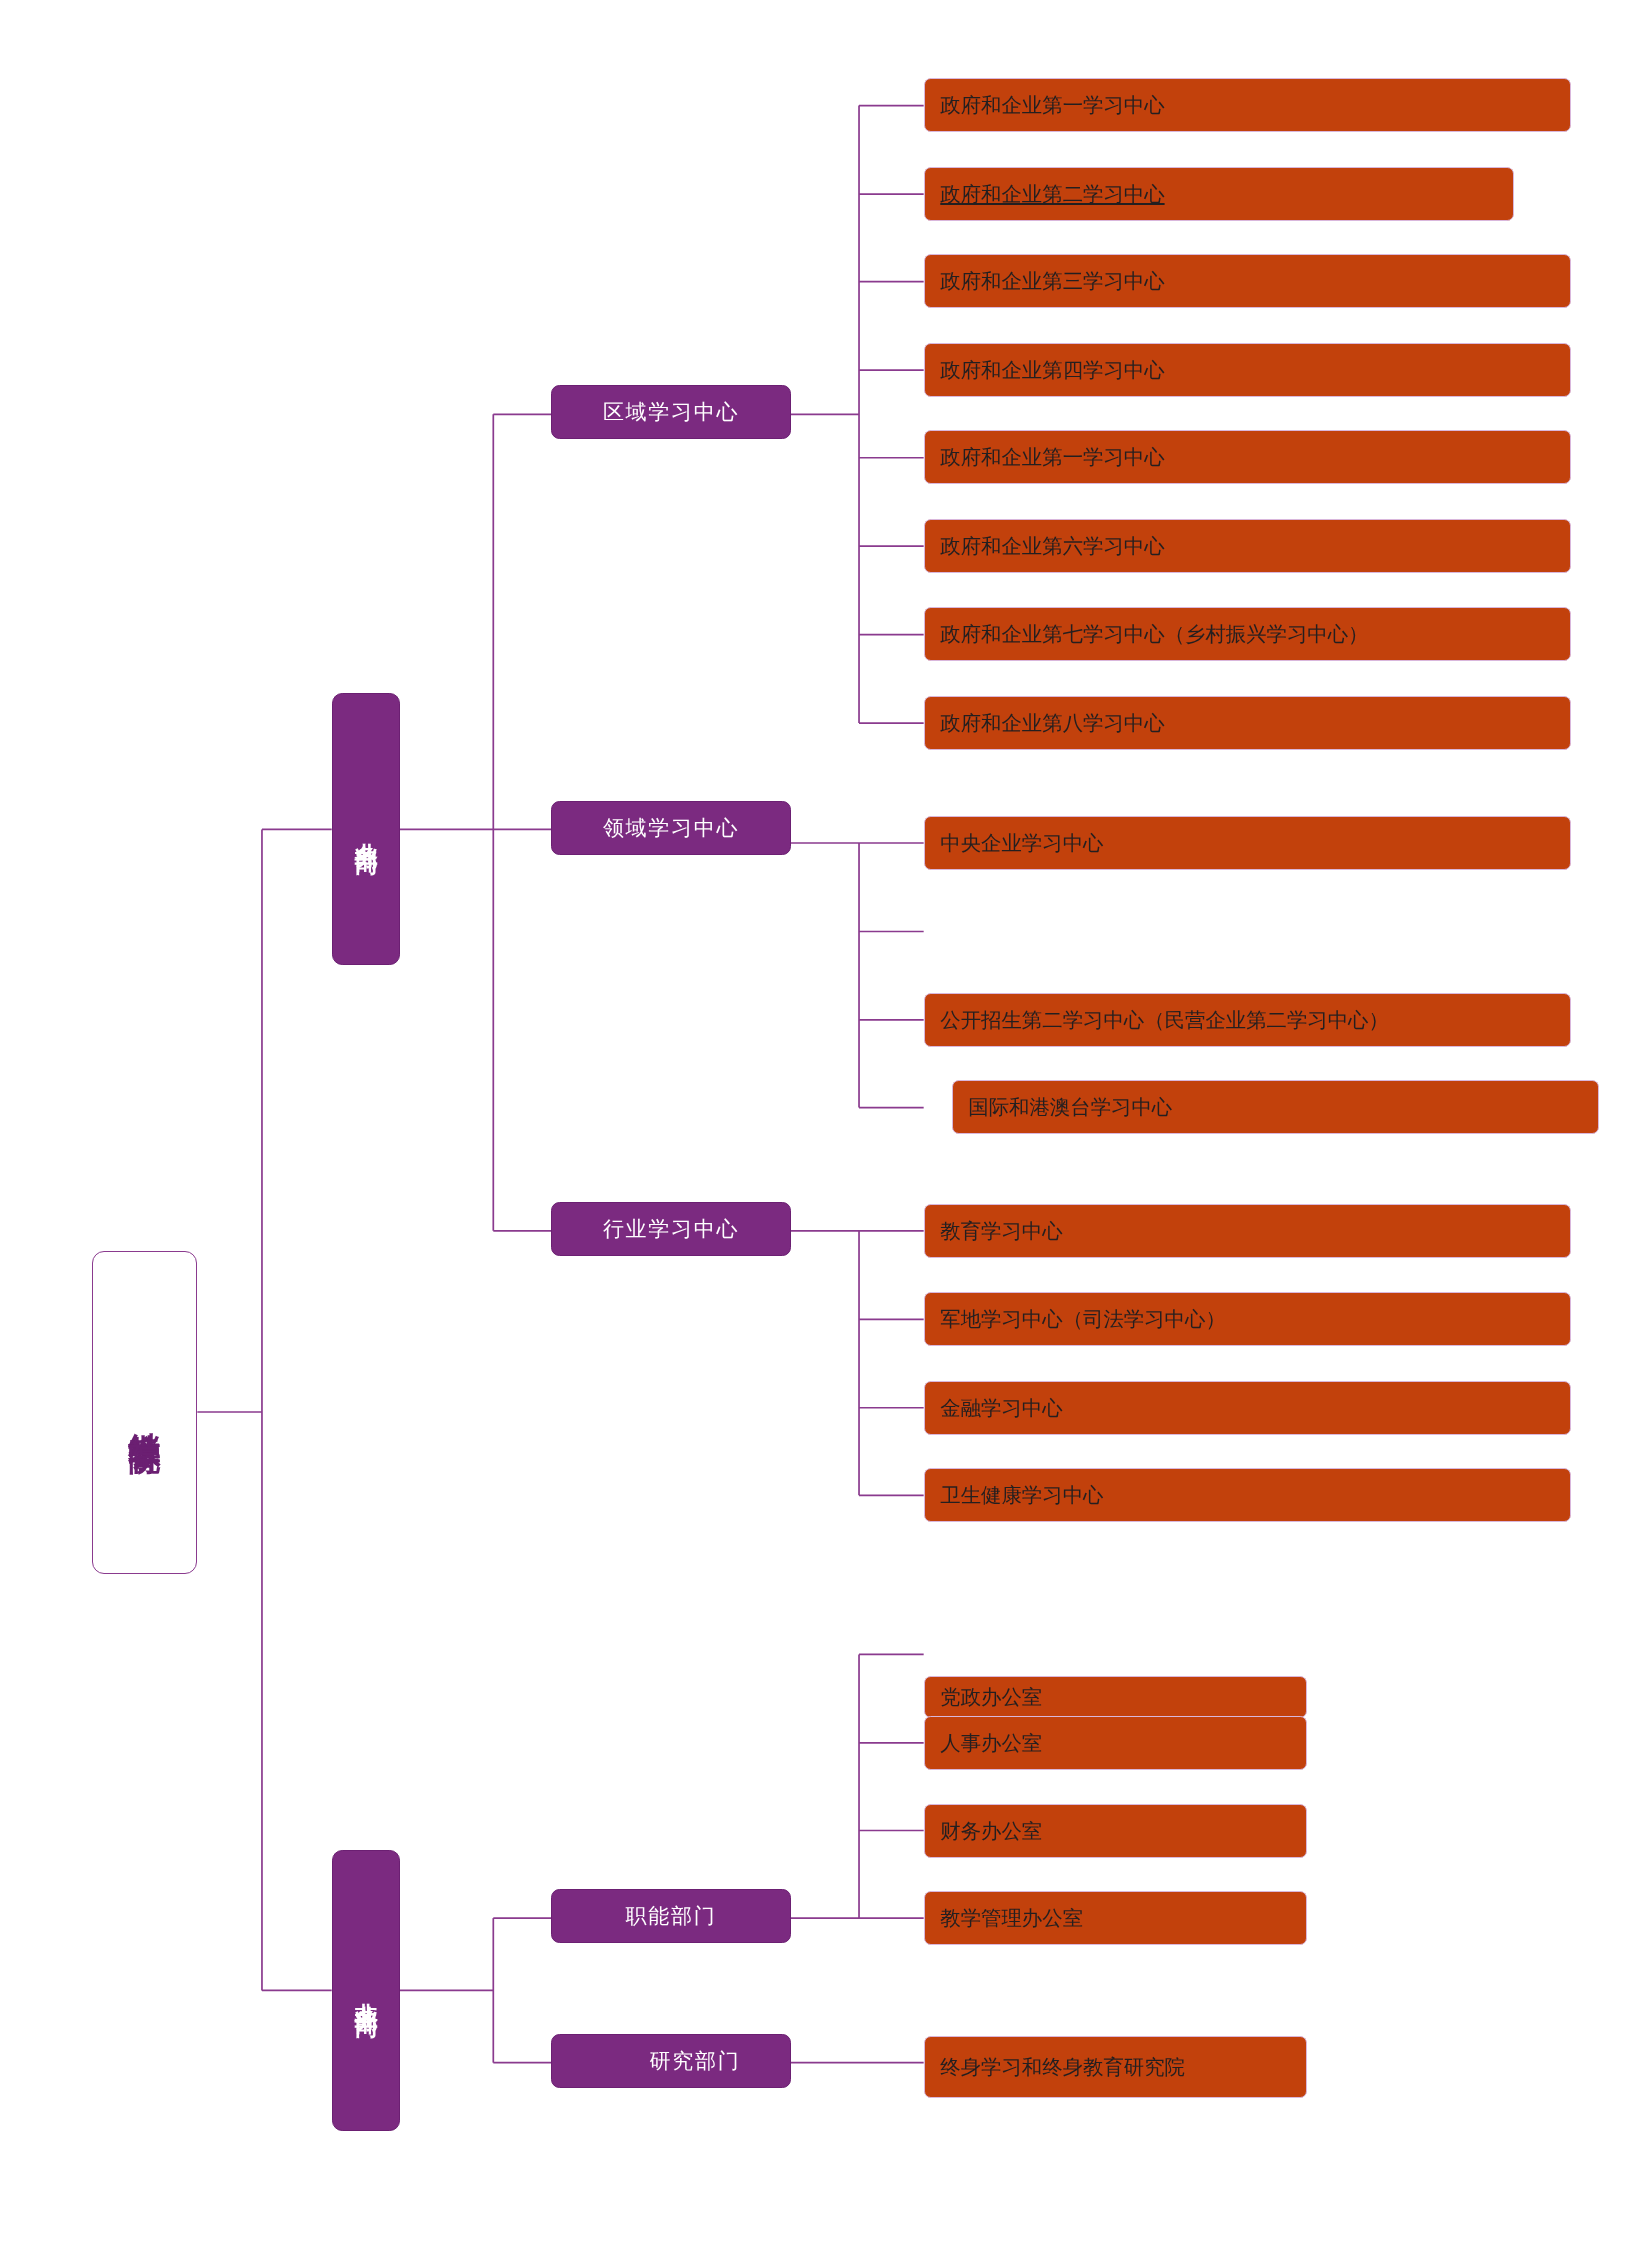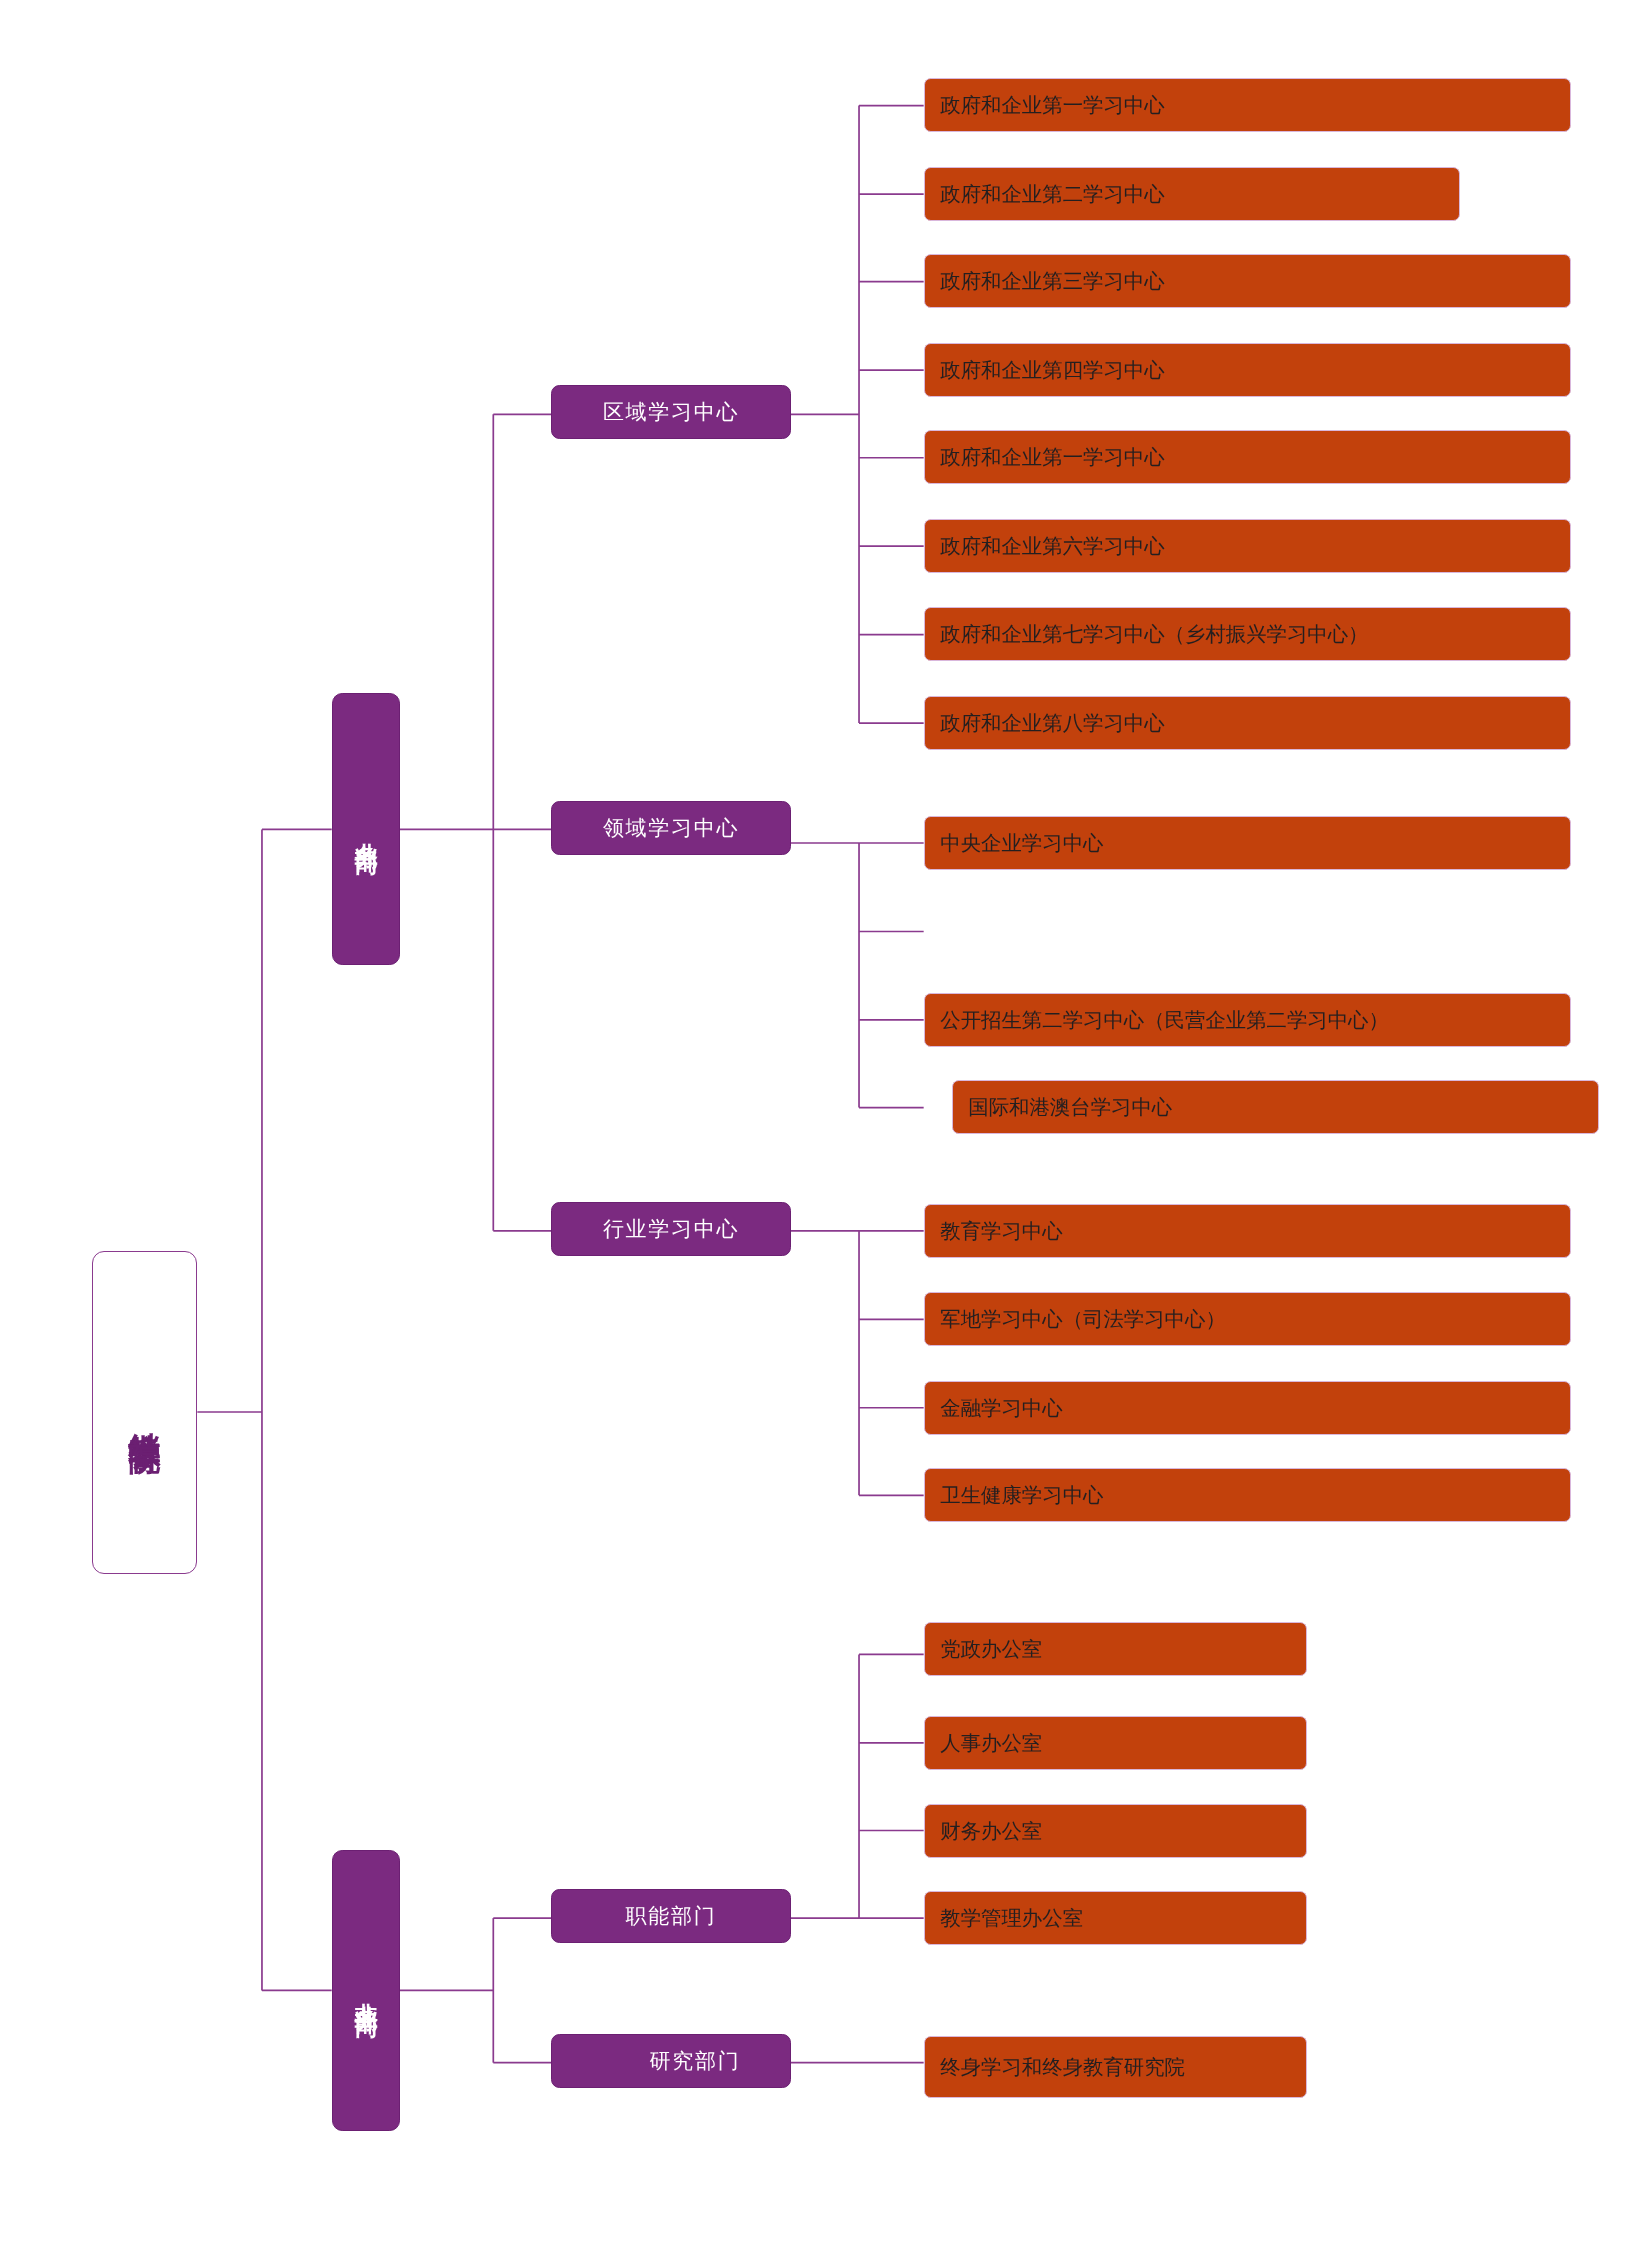--- a/index.html
+++ b/index.html
@@ -150,38 +150,38 @@
   <div class="node lvl1" style="left:332px; top:1850px; width:68px; height:281px;">非业务部门</div>
 
   <div class="node lvl2" style="left:551px; top:385px; width:240px; height:54px;">区域学习中心</div>
   <div class="node lvl2" style="left:551px; top:801px; width:240px; height:54px;">领域学习中心</div>
   <div class="node lvl2" style="left:551px; top:1202px; width:240px; height:54px;">行业学习中心</div>
 
   <div class="node lvl2" style="left:551px; top:1889px; width:240px; height:54px;">职能部门</div>
   <div class="node lvl2" style="left:551px; top:2034px; width:240px; height:54px;padding-left:48px;">研究部门</div>
 
   <div class="node lvl3" style="left:924px; top:78px; width:647px; height:54px;">政府和企业第一学习中心</div>
-  <div class="node lvl3" style="left:924px; top:167px; width:536px; height:54px;">政府和企业第二学习中心</div>
+  <div class="node lvl3" style="left:924px; top:167px; width:590px; height:54px;text-decoration:underline;">政府和企业第二学习中心</div>
   <div class="node lvl3" style="left:924px; top:254px; width:647px; height:54px;">政府和企业第三学习中心</div>
   <div class="node lvl3" style="left:924px; top:343px; width:647px; height:54px;">政府和企业第四学习中心</div>
   <div class="node lvl3" style="left:924px; top:430px; width:647px; height:54px;">政府和企业第一学习中心</div>
   <div class="node lvl3" style="left:924px; top:519px; width:647px; height:54px;">政府和企业第六学习中心</div>
   <div class="node lvl3" style="left:924px; top:607px; width:647px; height:54px;">政府和企业第七学习中心（乡村振兴学习中心）</div>
   <div class="node lvl3" style="left:924px; top:696px; width:647px; height:54px;">政府和企业第八学习中心</div>
 
   <div class="node lvl3" style="left:924px; top:816px; width:647px; height:54px;">中央企业学习中心</div>
   <div class="node lvl3" style="left:924px; top:993px; width:647px; height:54px;">公开招生第二学习中心（民营企业第二学习中心）</div>
   <div class="node lvl3" style="left:952px; top:1080px; width:647px; height:54px;">国际和港澳台学习中心</div>
 
   <div class="node lvl3" style="left:924px; top:1204px; width:647px; height:54px;">教育学习中心</div>
   <div class="node lvl3" style="left:924px; top:1292px; width:647px; height:54px;">军地学习中心（司法学习中心）</div>
   <div class="node lvl3" style="left:924px; top:1381px; width:647px; height:54px;">金融学习中心</div>
   <div class="node lvl3" style="left:924px; top:1468px; width:647px; height:54px;">卫生健康学习中心</div>
 
-  <div class="node lvl3" style="left:924px; top:1622px; width:383px; height:54px;">党政办公室</div>
+  <div class="node lvl3" style="left:924px; top:1676px; width:383px; height:42px;">党政办公室</div>
   <div class="node lvl3" style="left:924px; top:1716px; width:383px; height:54px;">人事办公室</div>
   <div class="node lvl3" style="left:924px; top:1804px; width:383px; height:54px;">财务办公室</div>
   <div class="node lvl3" style="left:924px; top:1891px; width:383px; height:54px;">教学管理办公室</div>
 
   <div class="node lvl3" style="left:924px; top:2036px; width:383px; height:62px;">终身学习和终身教育研究院</div>
 
 </div>
 
 
 </body></html>

